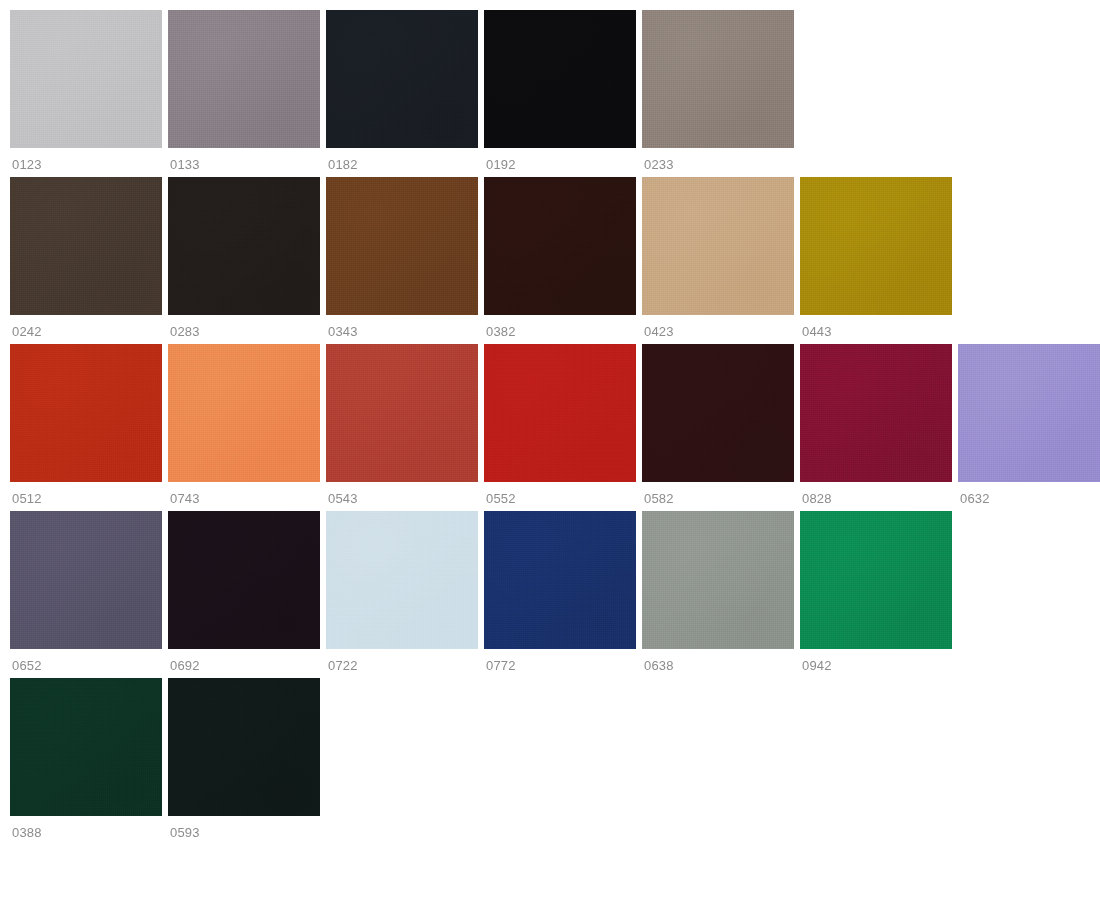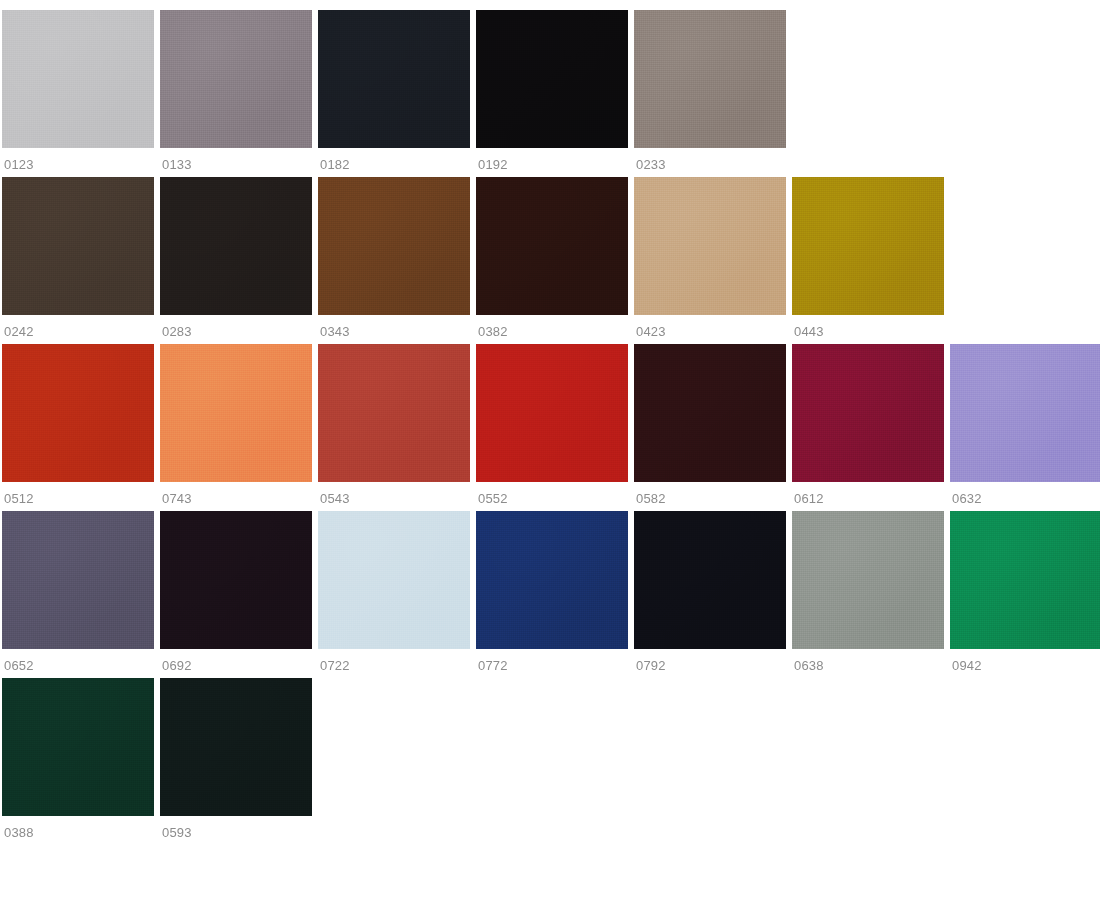--- a/index.html
+++ b/index.html
@@ -13,21 +13,21 @@
     background: #ffffff;
     font-family: "Liberation Sans", "DejaVu Sans", sans-serif;
     overflow: hidden;
   }
 
   #swatch-grid {
     position: relative;
     width: 1100px;
     height: 900px;
     box-sizing: border-box;
-    padding: 10px 0 0 2px;
+    padding: 10px 0 0 10px;
   }
 
   .swatch-row {
     display: flex;
     flex-direction: row;
     gap: 6px;
     margin-bottom: 6px;
   }
 
   .swatch-cell {
@@ -138,21 +138,21 @@
       <div class="swatch-cell">
         <div class="swatch-chip" style="background-color: rgb(188, 29, 24);"></div>
         <div class="swatch-label">0552</div>
       </div>
       <div class="swatch-cell">
         <div class="swatch-chip" style="background-color: rgb(45, 17, 19);"></div>
         <div class="swatch-label">0582</div>
       </div>
       <div class="swatch-cell">
         <div class="swatch-chip" style="background-color: rgb(130, 18, 50);"></div>
-        <div class="swatch-label">0612</div>
+        <div class="swatch-label">0828</div>
       </div>
       <div class="swatch-cell">
         <div class="swatch-chip" style="background-color: rgb(154, 143, 208);"></div>
         <div class="swatch-label">0632</div>
       </div>
     </div>
     <div class="swatch-row">
       <div class="swatch-cell">
         <div class="swatch-chip" style="background-color: rgb(87, 83, 105);"></div>
         <div class="swatch-label">0652</div>
@@ -163,24 +163,20 @@
       </div>
       <div class="swatch-cell">
         <div class="swatch-chip" style="background-color: rgb(207, 223, 232);"></div>
         <div class="swatch-label">0722</div>
       </div>
       <div class="swatch-cell">
         <div class="swatch-chip" style="background-color: rgb(25, 49, 108);"></div>
         <div class="swatch-label">0772</div>
       </div>
       <div class="swatch-cell">
-        <div class="swatch-chip" style="background-color: rgb(14, 15, 22);"></div>
-        <div class="swatch-label">0792</div>
-      </div>
-      <div class="swatch-cell">
         <div class="swatch-chip" style="background-color: rgb(143, 149, 143);"></div>
         <div class="swatch-label">0638</div>
       </div>
       <div class="swatch-cell">
         <div class="swatch-chip" style="background-color: rgb(12, 138, 81);"></div>
         <div class="swatch-label">0942</div>
       </div>
     </div>
     <div class="swatch-row">
       <div class="swatch-cell">

